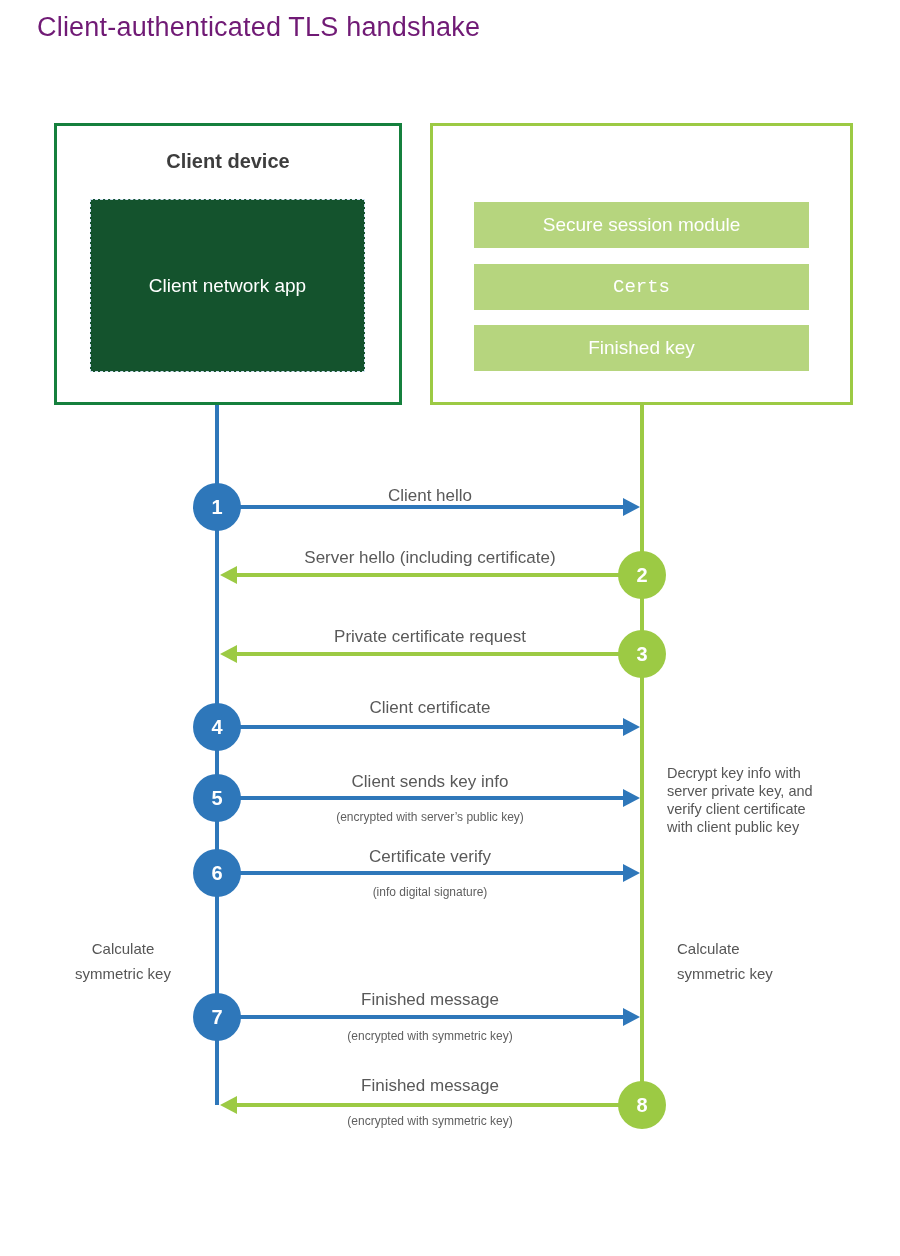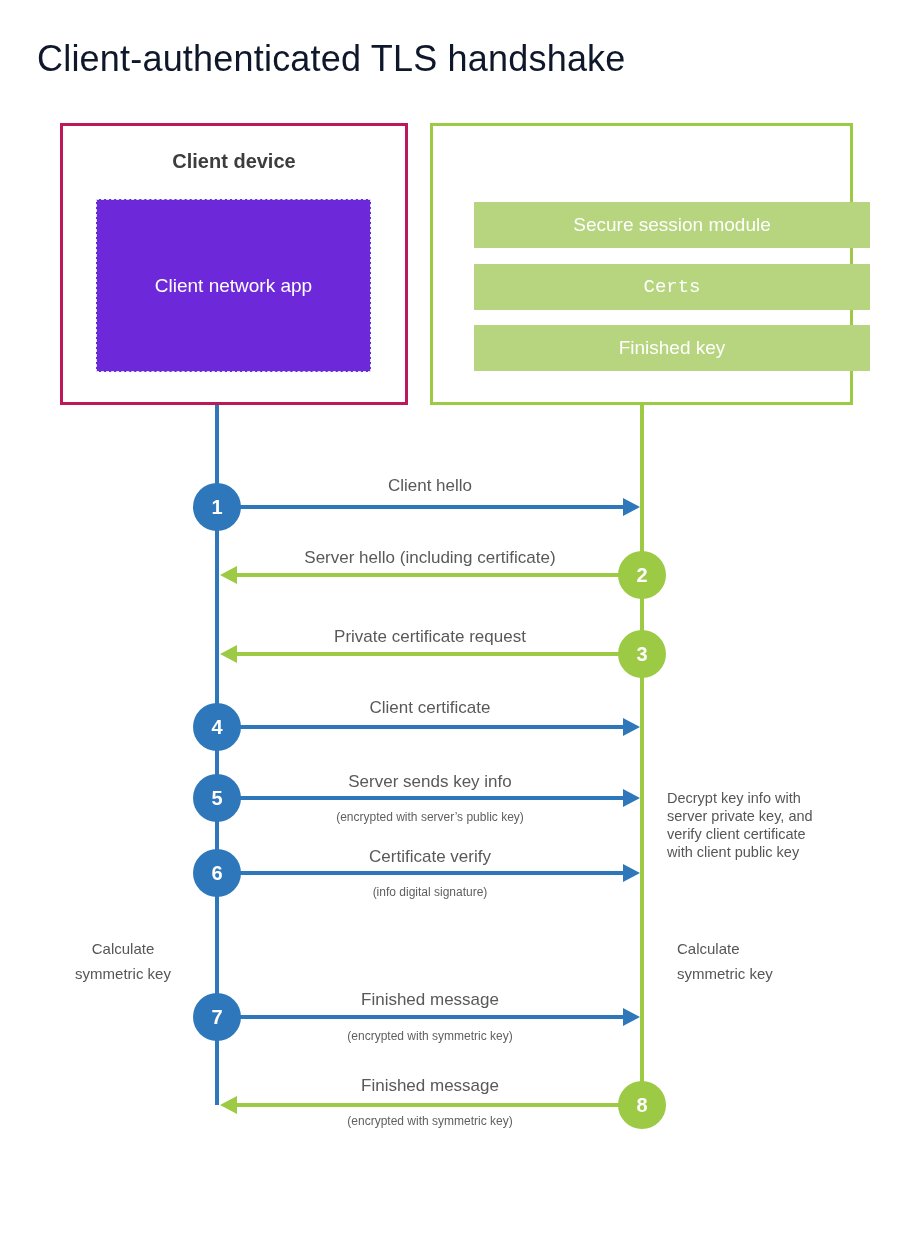--- a/index.html
+++ b/index.html
@@ -1,41 +1,41 @@
 <!DOCTYPE html>
 <html><head>
 <meta charset="utf-8">
 <style>
   html,body { margin:0; padding:0; background:#ffffff; }
   body { font-family: "Liberation Sans", "DejaVu Sans", sans-serif; }
   .canvas { position:relative; width:900px; height:1256px; background:#fff; overflow:hidden; }
 
   .page-title {
-    position:absolute; left:37px; top:38px;
-    font-size:36px; font-weight:300; color:#0f172a; letter-spacing:0.2px;
+    position:absolute; left:37px; top:12px;
+    font-size:27px; font-weight:300; color:#701a75; letter-spacing:0.2px;
   }
 
   
   .actor-box { position:absolute; top:123px; height:282px; box-sizing:border-box; background:#fff; }
-  .client-box { left:60px;  width:348px; border:3px solid #be185d; }
+  .client-box { left:54px;  width:348px; border:3px solid #15803d; }
   .server-box { left:430px; width:423px; border:3px solid #9cca44; }
   .actor-title {
     position:absolute; left:0; right:0; top:24px; text-align:center;
     font-size:20px; font-weight:bold; color:#3d3d3d;
   }
   .app-box {
     position:absolute; left:33px; top:73px; width:275px; height:173px;
-    background:#6d28d9; border:1px dashed #d4e4f4; box-sizing:border-box;
+    background:#14532d; border:1px dashed #d4e4f4; box-sizing:border-box;
     display:flex; align-items:center; justify-content:center;
   }
   .app-box .app-label {
     max-width:165px; text-align:center; color:#ffffff; font-size:19px; line-height:31px;
   }
   .server-bar {
-    position:absolute; left:41px; width:396px; height:46px;
+    position:absolute; left:41px; width:335px; height:46px;
     background:#b6d57e; color:#ffffff; font-size:19px;
     display:flex; align-items:center; justify-content:center;
   }
   .bar-1 { top:76px; }
   .bar-2 { top:138px;font-family:Liberation Mono, monospace; }
   .bar-3 { top:199px; }
 
   
   .lifeline { position:absolute; top:405px; width:4px; height:700px; }
   .lifeline.blue  { left:215px; background:#2e77ba; }
@@ -74,21 +74,21 @@
   }
   .msg-sublabel {
     position:absolute; left:230px; width:400px; text-align:center;
     font-size:12px; color:#5f5f5f; line-height:16px;
   }
 
   
   .note {
     position:absolute; font-size:14.5px; color:#565656; line-height:18px;
   }
-  .note-decrypt { left:667px; top:764px; width:160px; text-align:left;margin-top:25px; }
+  .note-decrypt { left:667px; top:764px; width:160px; text-align:left; }
   .note-calc-left  { left:58px;  top:936px; width:130px; text-align:center; line-height:25px; font-size:15px; }
   .note-calc-right { left:677px; top:936px; width:130px; text-align:left;   line-height:25px; font-size:15px; }
 </style>
 </head>
 <body>
 
 <div class="canvas">
 
   <div class="page-title">Client-authenticated TLS handshake</div>
 
@@ -102,21 +102,21 @@
   <div class="actor-box server-box">
     <div class="server-bar bar-1">Secure session module</div>
     <div class="server-bar bar-2">Certs</div>
     <div class="server-bar bar-3">Finished key</div>
   </div>
 
   <div class="lifeline blue"></div>
   <div class="lifeline green"></div>
 
   <div>
-    <div class="msg-label" style="top:476px">Client hello</div>
+    <div class="msg-label" style="top:486px">Client hello</div>
     <div class="arrow blue ltr" style="top:505px"></div>
     <div class="num-circle blue" style="top:483px">1</div>
   </div>
 
   <div>
     <div class="msg-label" style="top:548px">Server hello (including certificate)</div>
     <div class="arrow green rtl" style="top:573px"></div>
     <div class="num-circle green" style="top:551px">2</div>
   </div>
 
@@ -126,21 +126,21 @@
     <div class="num-circle green" style="top:630px">3</div>
   </div>
 
   <div>
     <div class="msg-label" style="top:698px">Client certificate</div>
     <div class="arrow blue ltr" style="top:725px"></div>
     <div class="num-circle blue" style="top:703px">4</div>
   </div>
 
   <div>
-    <div class="msg-label" style="top:772px">Server sends key info</div>
+    <div class="msg-label" style="top:772px">Client sends key info</div>
     <div class="arrow blue ltr" style="top:796px"></div>
     <div class="num-circle blue" style="top:774px">5</div>
     <div class="msg-sublabel" style="top:809px">(encrypted with server’s public key)</div>
   </div>
 
   <div>
     <div class="msg-label" style="top:847px">Certificate verify</div>
     <div class="arrow blue ltr" style="top:871px"></div>
     <div class="num-circle blue" style="top:849px">6</div>
     <div class="msg-sublabel" style="top:884px">(info digital signature)</div>

